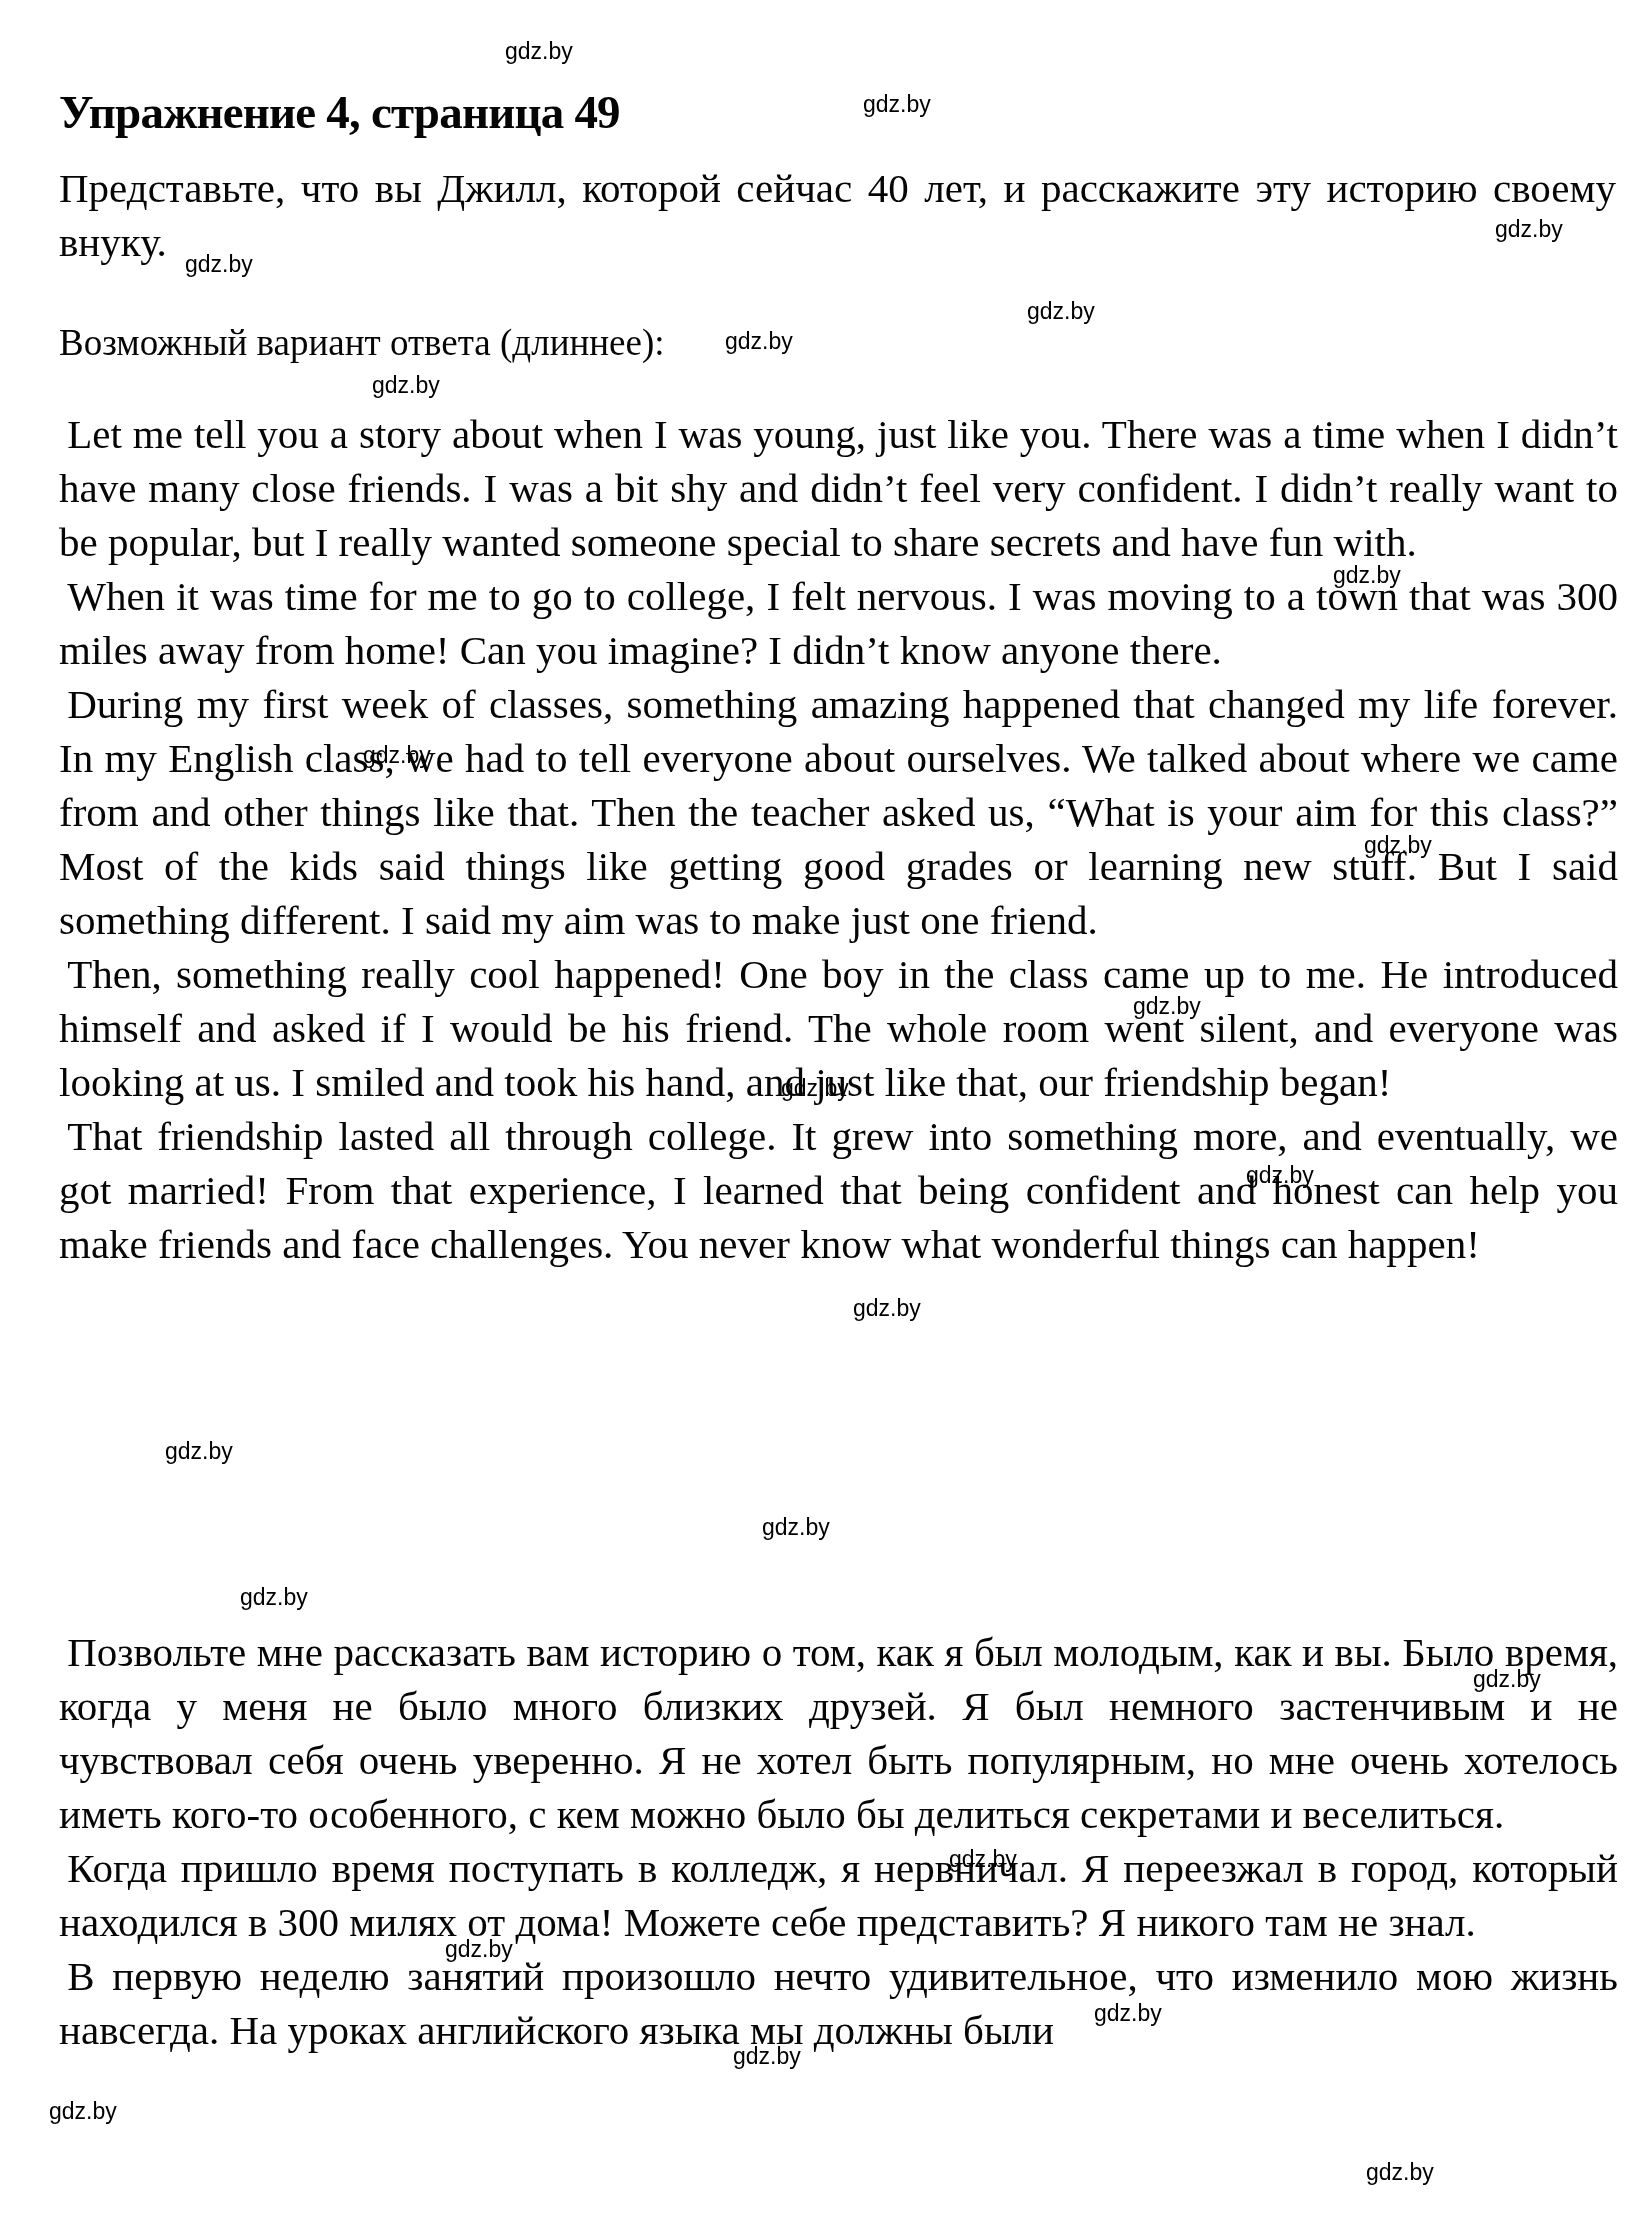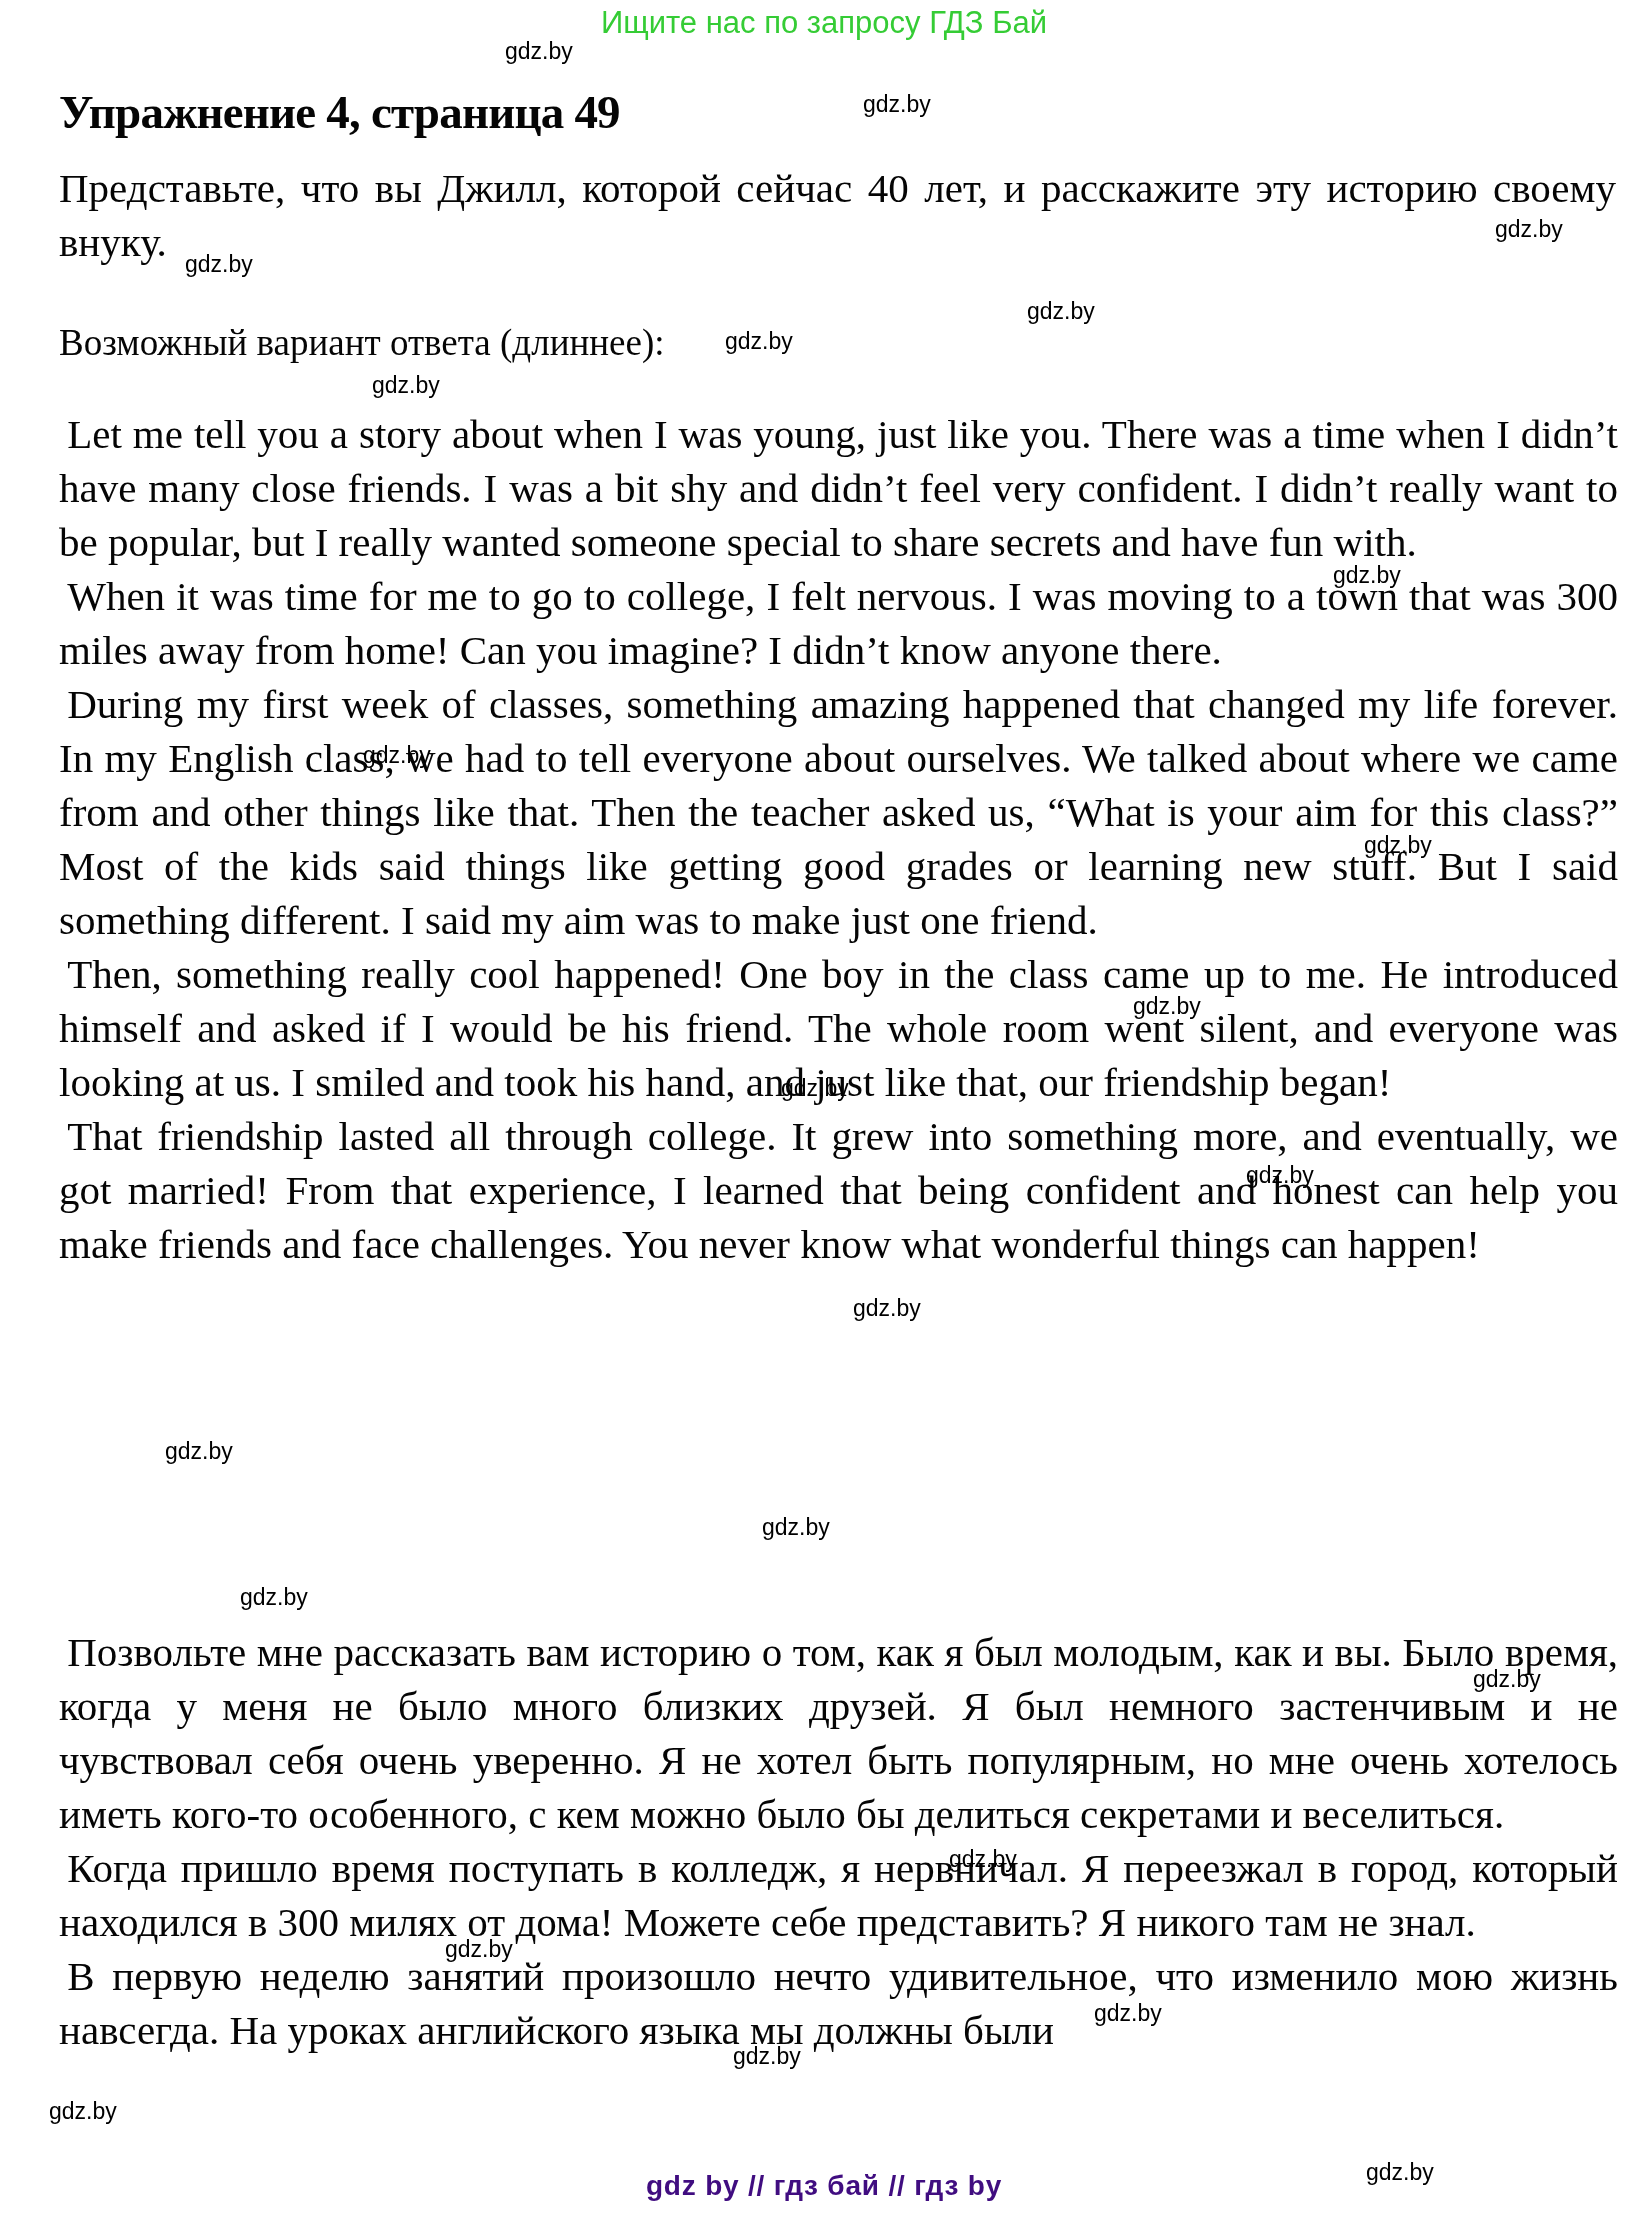--- a/index.html
+++ b/index.html
@@ -71,21 +71,20 @@
     font-size: 23px;
     color: #000000;
     white-space: nowrap;
   }
 </style>
 </head>
 <body>
 
 <div class="page">
 
-  <div class="green-header" style="color: rgb(53, 204, 53);">Ищите нас по запросу ГДЗ Бай</div>
 
   <h1 class="title">Упражнение 4, страница 49</h1>
 
   <p class="task">Представьте, что вы Джилл, которой сейчас 40 лет, и расскажите эту историю своему внуку.</p>
 
   <p class="variant">Возможный вариант ответа (длиннее):</p>
 
   <div class="story">
     <p>Let me tell you a story about when I was young, just like you. There was a time when I didn’t have many close friends. I was a bit shy and didn’t feel very confident. I didn’t really want to be popular, but I really wanted someone special to share secrets and have fun with.</p>
     <p>When it was time for me to go to college, I felt nervous. I was moving to a town that was 300 miles away from home! Can you imagine? I didn’t know anyone there.</p>
@@ -93,21 +92,20 @@
     <p>Then, something really cool happened! One boy in the class came up to me. He introduced himself and asked if I would be his friend. The whole room went silent, and everyone was looking at us. I smiled and took his hand, and just like that, our friendship began!</p>
     <p>That friendship lasted all through college. It grew into something more, and eventually, we got married! From that experience, I learned that being confident and honest can help you make friends and face challenges. You never know what wonderful things can happen!</p>
   </div>
 
   <div class="translation">
     <p>Позвольте мне рассказать вам историю о том, как я был молодым, как и вы. Было время, когда у меня не было много близких друзей. Я был немного застенчивым и не чувствовал себя очень уверенно. Я не хотел быть популярным, но мне очень хотелось иметь кого-то особенного, с кем можно было бы делиться секретами и веселиться.</p>
     <p>Когда пришло время поступать в колледж, я нервничал. Я переезжал в город, который находился в 300 милях от дома! Можете себе представить? Я никого там не знал.</p>
     <p>В первую неделю занятий произошло нечто удивительное, что изменило мою жизнь навсегда. На уроках английского языка мы должны были</p>
   </div>
 
-  <div class="footer" style="color: rgb(64, 13, 128);">gdz by  //  гдз бай  //  гдз by</div>
 
   <div>
       <span class="wm" style="left: 505px; top: 38px;">gdz.by</span>
       <span class="wm" style="left: 863px; top: 91px;">gdz.by</span>
       <span class="wm" style="left: 1495px; top: 216px;">gdz.by</span>
       <span class="wm" style="left: 185px; top: 251px;">gdz.by</span>
       <span class="wm" style="left: 1027px; top: 298px;">gdz.by</span>
       <span class="wm" style="left: 725px; top: 328px;">gdz.by</span>
       <span class="wm" style="left: 372px; top: 372px;">gdz.by</span>
       <span class="wm" style="left: 1333px; top: 562px;">gdz.by</span>

